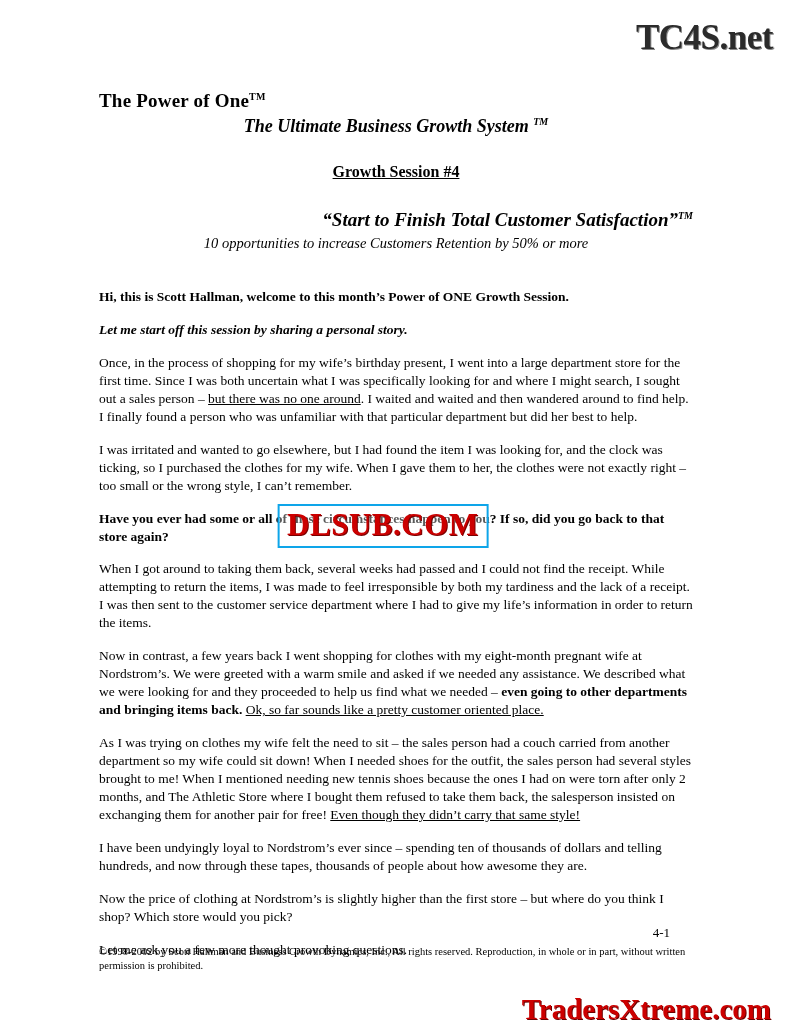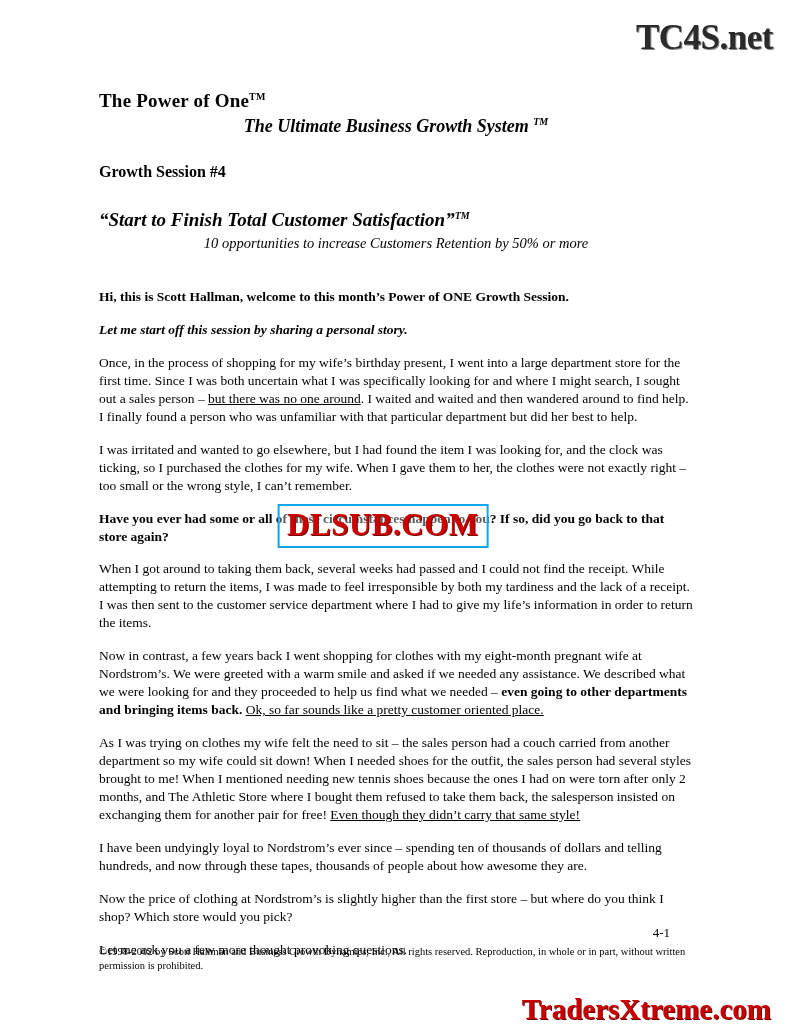--- a/index.html
+++ b/index.html
@@ -80,26 +80,28 @@
     letter-spacing: 0.2px;
   }
   .title-sub {
     text-align: center;
     font-weight: bold;
     font-style: italic;
     font-size: 18px;
     margin: 0 0 26px 0;
   }
   .session {
+    text-align: center;
     font-weight: bold;
     font-size: 16px;
     margin: 0 0 28px 0;
+    text-decoration: underline;
   }
   .quote-title {
-    text-align: left;
+    text-align: right;
     font-weight: bold;
     font-style: italic;
     font-size: 19px;
     margin: 0 0 4px 0;
   }
   .quote-sub {
     text-align: center;
     font-style: italic;
     font-size: 14.5px;
     margin: 0 0 36px 0;

